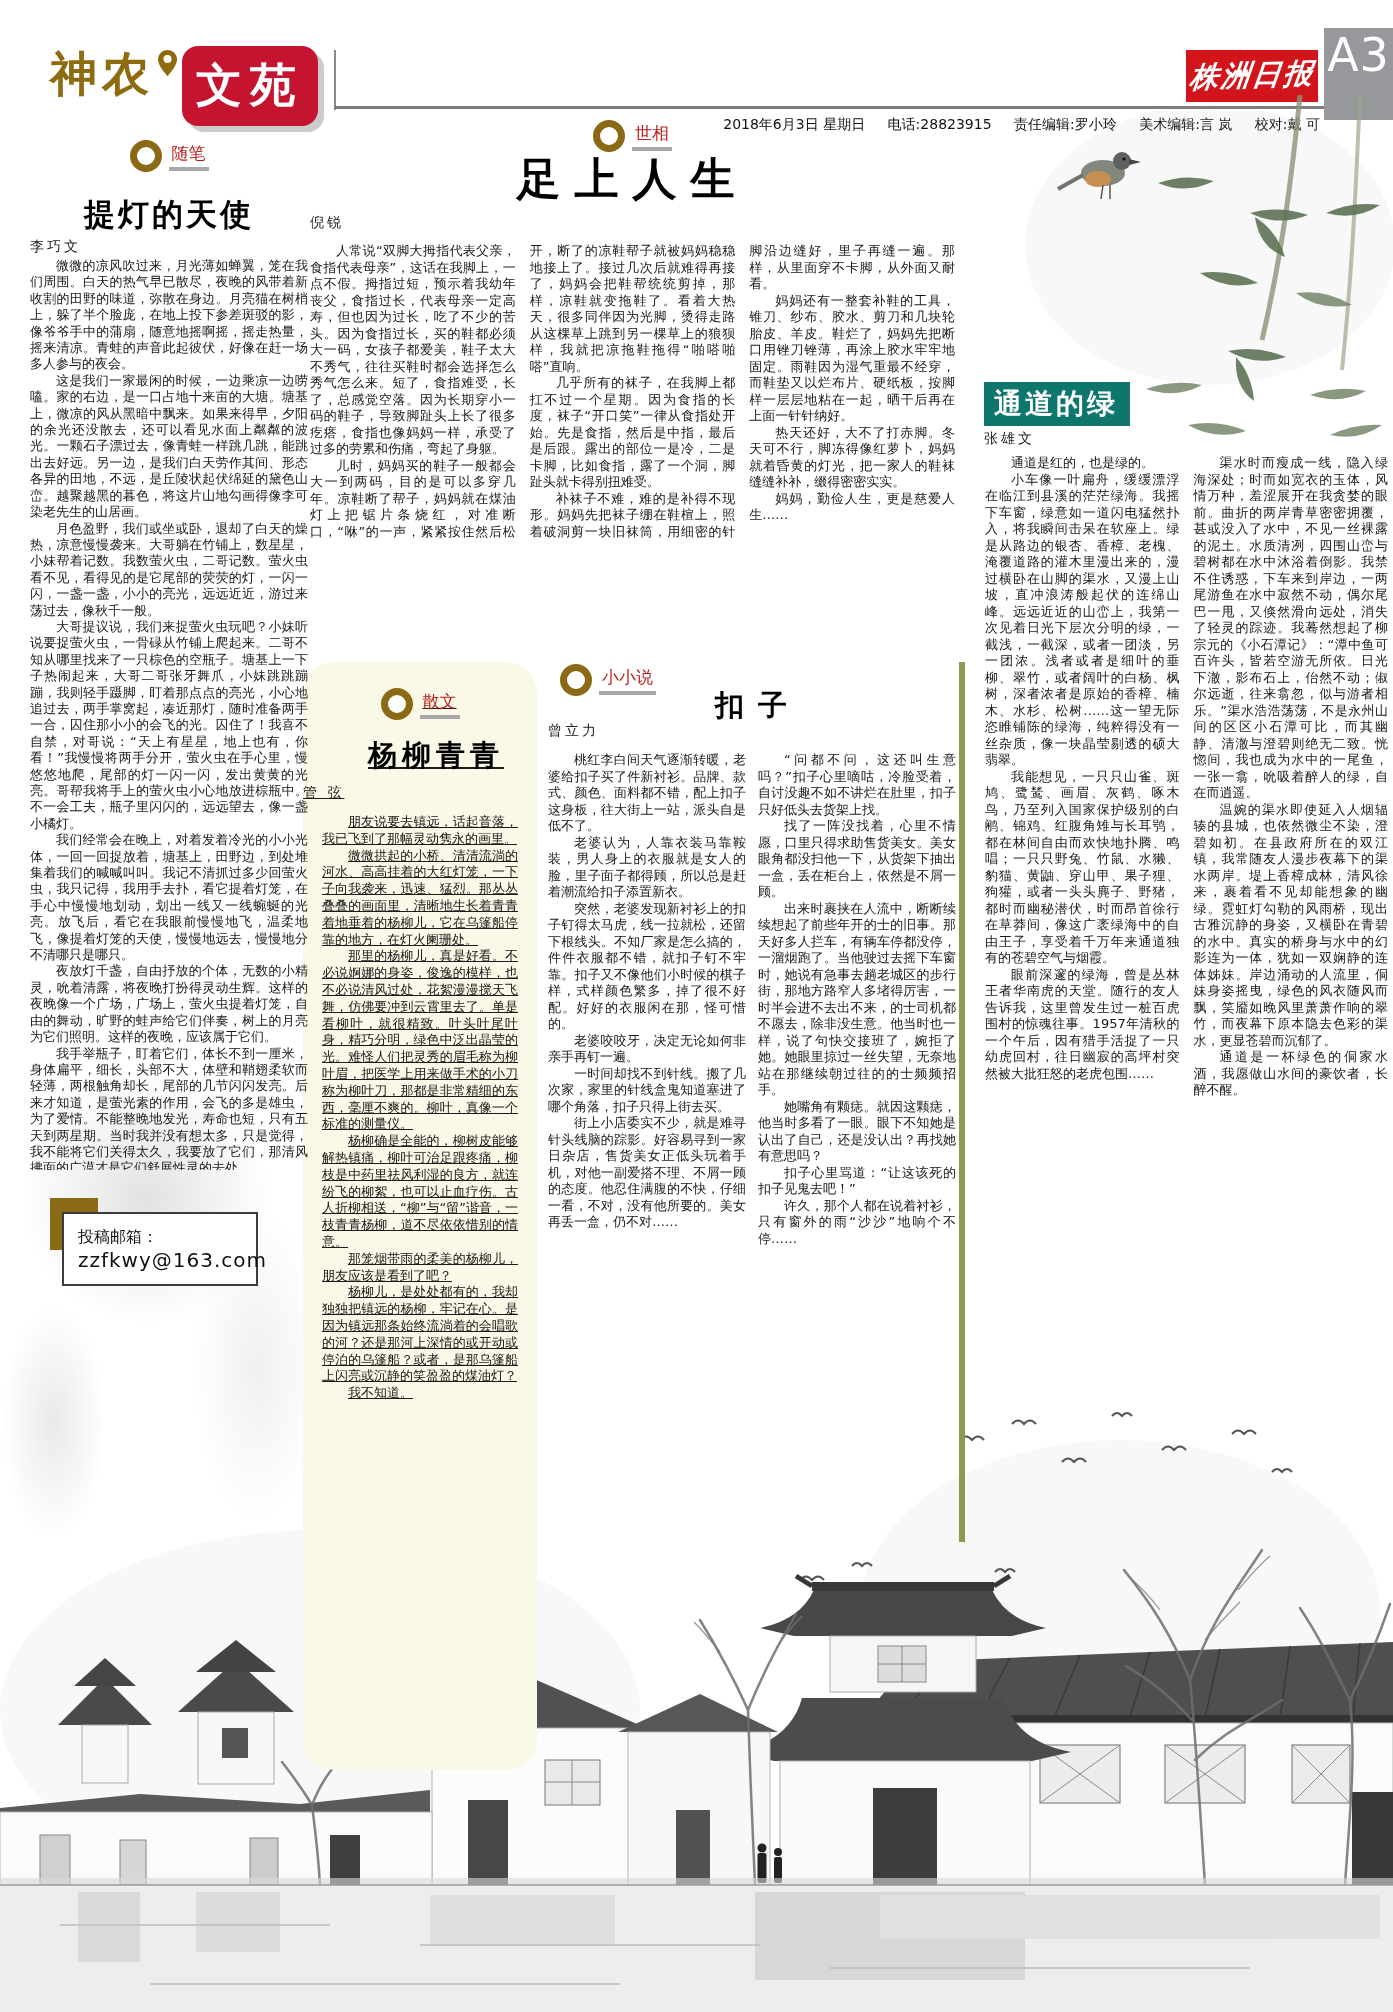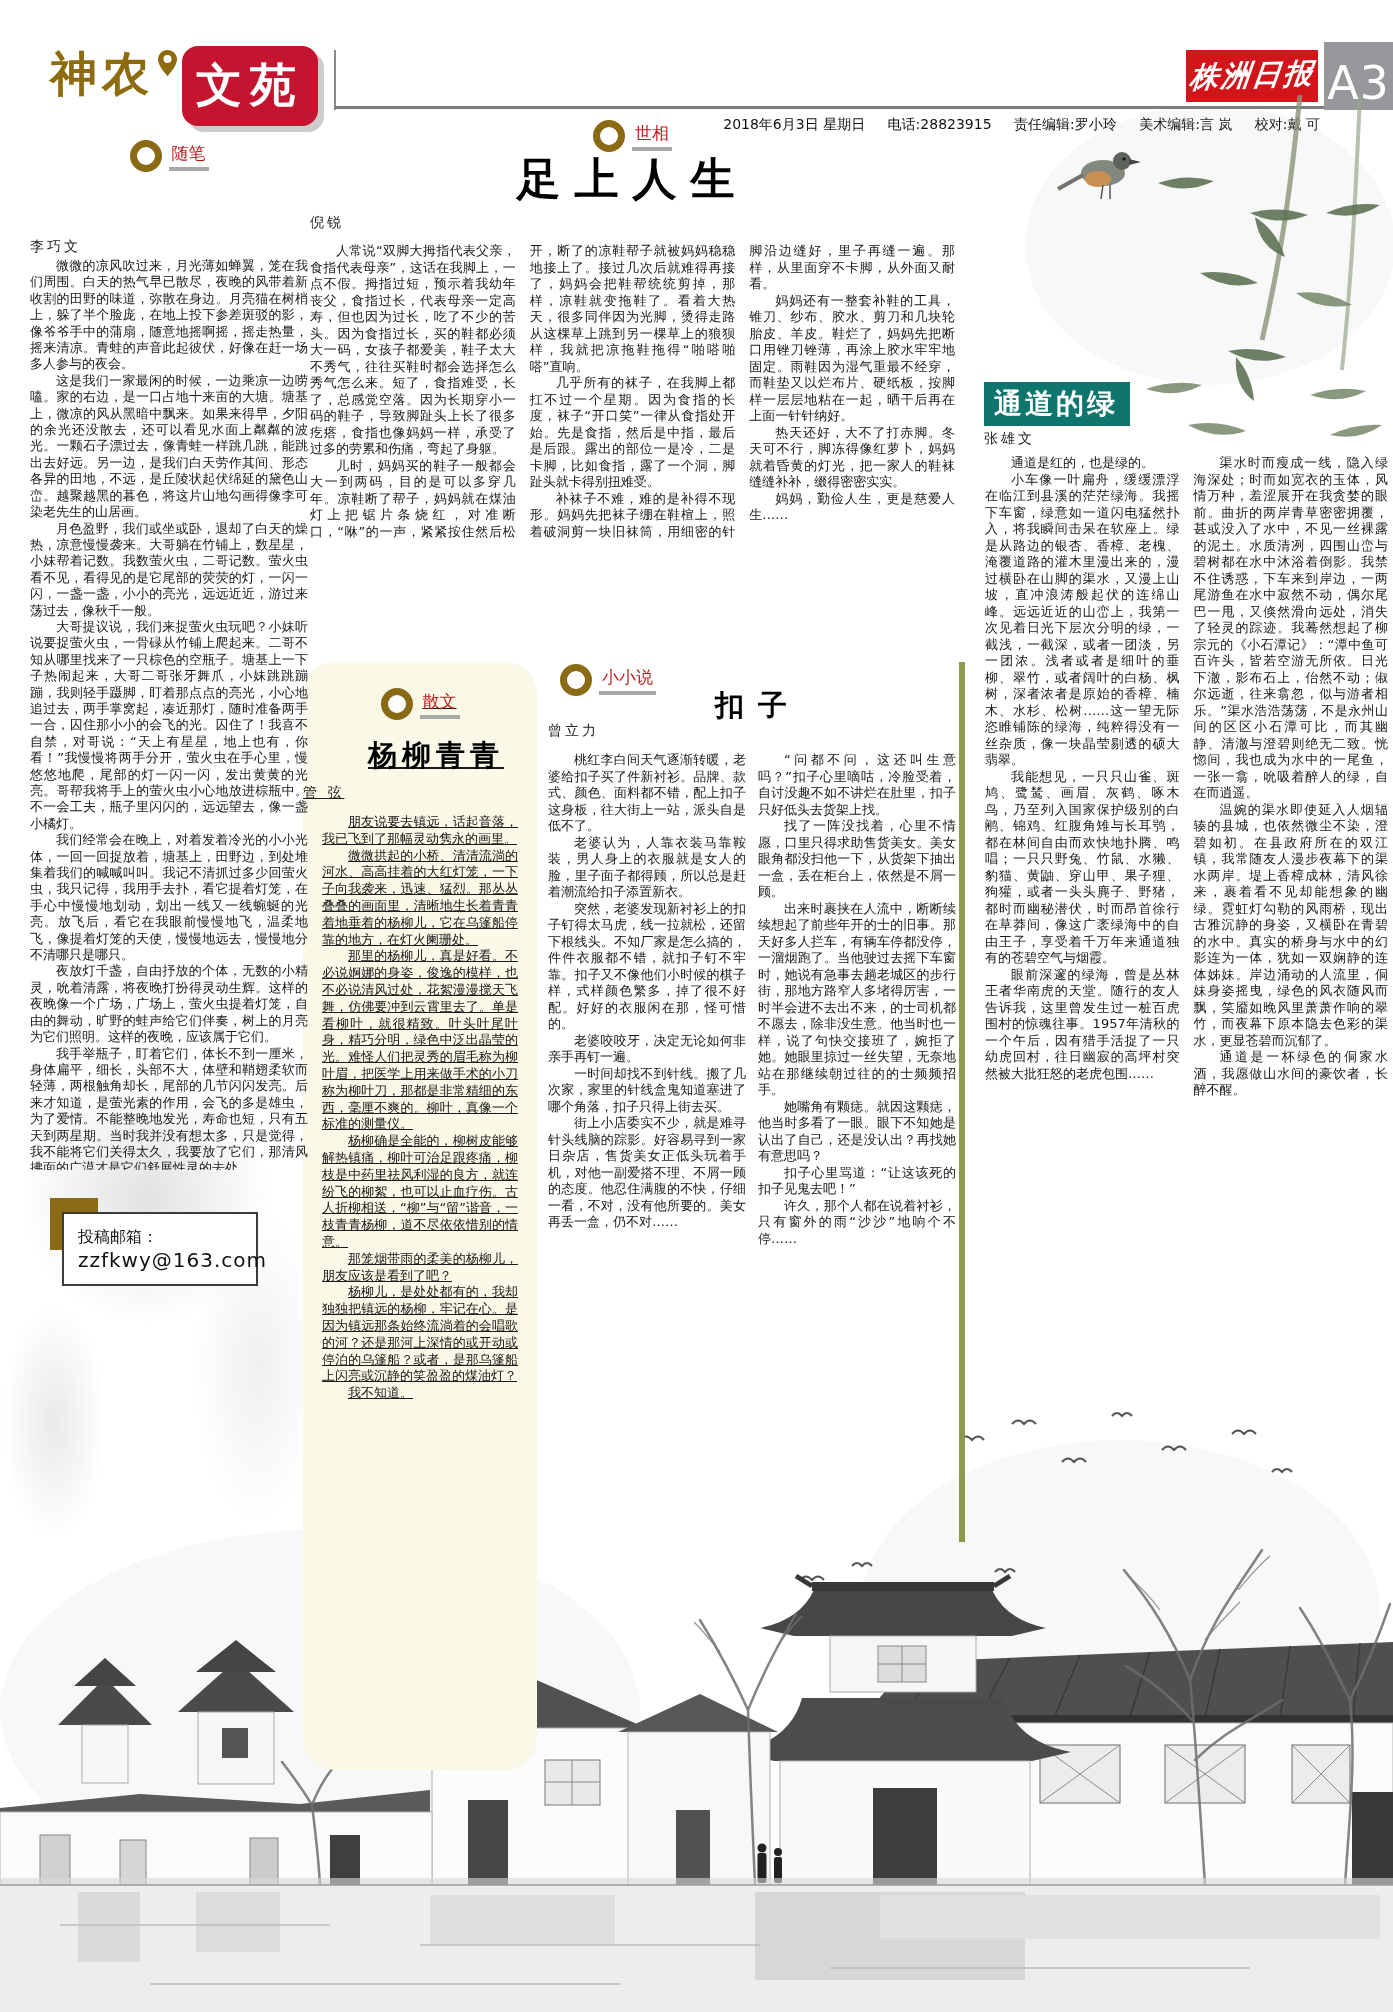--- a/index.html
+++ b/index.html
@@ -10,21 +10,21 @@
   
   .logo{left:50px;top:50px;display:flex;align-items:flex-start;gap:4px;z-index:5;}
   .logo-text{font-family:"DejaVu Serif",serif;font-size:47px;font-weight:900;color:#8d6b0e;letter-spacing:5px;line-height:1;}
   .wenyuan-box{left:182px;top:46px;width:136px;height:80px;background:#c41430;border-radius:16px;
         box-shadow:6px 6px 0 #cccccc;display:flex;align-items:center;justify-content:center;z-index:4;}
   .wenyuan-box span{color:#ffffff;font-size:46px;font-weight:900;letter-spacing:8px;font-family:"DejaVu Serif",serif;}
   .vline{left:334px;top:50px;width:2px;height:60px;background:#8a8a8a;}
   .hrule{left:334px;top:106px;width:990px;height:3px;background:#7c7c7c;}
   .paper-box{left:1186px;top:50px;width:132px;height:52px;background:#d2151b;display:flex;align-items:center;justify-content:center;}
   .paper-box span{color:#fff;font-family:"DejaVu Serif",serif;font-style:italic;font-weight:900;font-size:29px;letter-spacing:2px;transform:skewX(-8deg) rotate(-2deg);}
-  .a3-box{left:1324px;top:42px;width:69px;height:68px;background:#96989b;display:flex;align-items:flex-end;justify-content:center;}
+  .a3-box{left:1324px;top:28px;width:69px;height:92px;background:#96989b;display:flex;align-items:flex-start;justify-content:center;}
   .a3-box span{color:#fff;font-size:46px;font-weight:500;letter-spacing:1px;}
   .dateline{top:116px;right:73px;font-size:14px;color:#111;white-space:nowrap;}
   .dateline span{padding-left:18px;}
 
   
   .marker{display:flex;align-items:center;justify-content:center;gap:7px;}
   .ring{width:18px;height:18px;border-radius:50%;border:7px solid #8a6a14;background:#fff;flex:0 0 auto;}
   .marker-label{font-size:17px;font-weight:500;color:#b91c1c;border-bottom:4px solid #a8a8a8;padding:0 3px 2px 3px;}
 
   .headline{font-weight:900;color:#000;text-align:center;font-family:"DejaVu Sans",sans-serif;}
@@ -87,20 +87,21 @@
     <span>电话:28823915</span>
     <span>责任编辑:罗小玲</span>
     <span>美术编辑:言 岚</span>
     <span>校对:戴 可</span>
   </div>
 
   <div class="abs marker" style="left:30px;top:140px;width:278px;">
     <span class="ring"></span>
     <span class="marker-label">随笔</span>
   </div>
+  <div class="abs headline" style="left:30px;top:194px;width:278px;font-size:31px;letter-spacing:3px;">提灯的天使</div>
   <div class="abs byline" style="left:30px;top:238px;width:278px;">李巧文</div>
   <div class="abs body-text suibi-body">
       <p>微微的凉风吹过来，月光薄如蝉翼，笼在我们周围。白天的热气早已散尽，夜晚的风带着新收割的田野的味道，弥散在身边。月亮猫在树梢上，躲了半个脸庞，在地上投下参差斑驳的影，像爷爷手中的蒲扇，随意地摇啊摇，摇走热量，摇来清凉。青蛙的声音此起彼伏，好像在赶一场多人参与的夜会。</p>
       <p>这是我们一家最闲的时候，一边乘凉一边唠嗑。家的右边，是一口占地十来亩的大塘。塘基上，微凉的风从黑暗中飘来。如果来得早，夕阳的余光还没散去，还可以看见水面上粼粼的波光。一颗石子漂过去，像青蛙一样跳几跳，能跳出去好远。另一边，是我们白天劳作其间、形态各异的田地，不远，是丘陵状起伏绵延的黛色山峦。越聚越黑的暮色，将这片山地勾画得像李可染老先生的山居画。</p>
       <p>月色盈野，我们或坐或卧，退却了白天的燥热，凉意慢慢袭来。大哥躺在竹铺上，数星星，小妹帮着记数。我数萤火虫，二哥记数。萤火虫看不见，看得见的是它尾部的荧荧的灯，一闪一闪，一盏一盏，小小的亮光，远远近近，游过来荡过去，像秋千一般。</p>
       <p>大哥提议说，我们来捉萤火虫玩吧？小妹听说要捉萤火虫，一骨碌从竹铺上爬起来。二哥不知从哪里找来了一只棕色的空瓶子。塘基上一下子热闹起来，大哥二哥张牙舞爪，小妹跳跳蹦蹦，我则轻手蹑脚，盯着那点点的亮光，小心地追过去，两手掌窝起，凑近那灯，随时准备两手一合，囚住那小小的会飞的光。囚住了！我喜不自禁，对哥说：“天上有星星，地上也有，你看！”我慢慢将两手分开，萤火虫在手心里，慢悠悠地爬，尾部的灯一闪一闪，发出黄黄的光亮。哥帮我将手上的萤火虫小心地放进棕瓶中。不一会工夫，瓶子里闪闪的，远远望去，像一盏小橘灯。</p>
       <p>我们经常会在晚上，对着发着冷光的小小光体，一回一回捉放着，塘基上，田野边，到处堆集着我们的喊喊叫叫。我记不清抓过多少回萤火虫，我只记得，我用手去扑，看它提着灯笼，在手心中慢慢地划动，划出一线又一线蜿蜒的光亮。放飞后，看它在我眼前慢慢地飞，温柔地飞，像提着灯笼的天使，慢慢地远去，慢慢地分不清哪只是哪只。</p>
       <p>夜放灯千盏，自由抒放的个体，无数的小精灵，吮着清露，将夜晚打扮得灵动生辉。这样的夜晚像一个广场，广场上，萤火虫提着灯笼，自由的舞动，旷野的蛙声给它们伴奏，树上的月亮为它们照明。这样的夜晚，应该属于它们。</p>
       <p>我手举瓶子，盯着它们，体长不到一厘米，身体扁平，细长，头部不大，体壁和鞘翅柔软而轻薄，两根触角却长，尾部的几节闪闪发亮。后来才知道，是萤光素的作用，会飞的多是雄虫，为了爱情。不能整晚地发光，寿命也短，只有五天到两星期。当时我并没有想太多，只是觉得，我不能将它们关得太久，我要放了它们，那清风拂面的广漠才是它们舒展性灵的去处。</p>
     </div>

